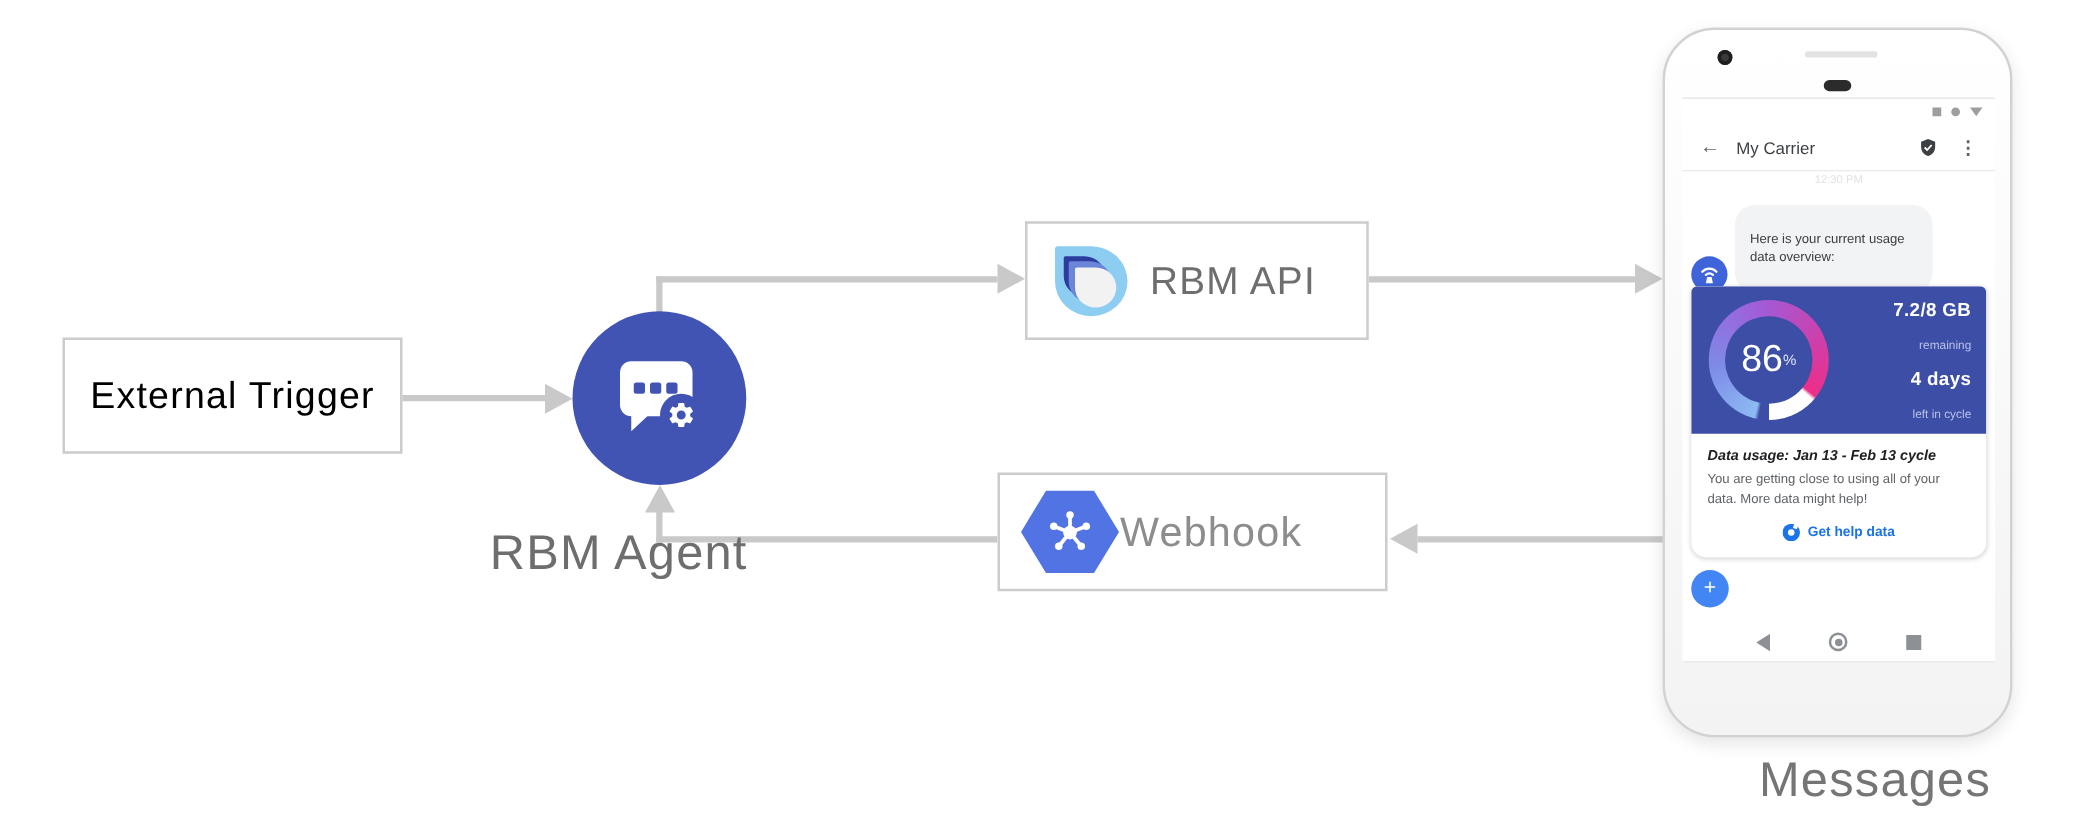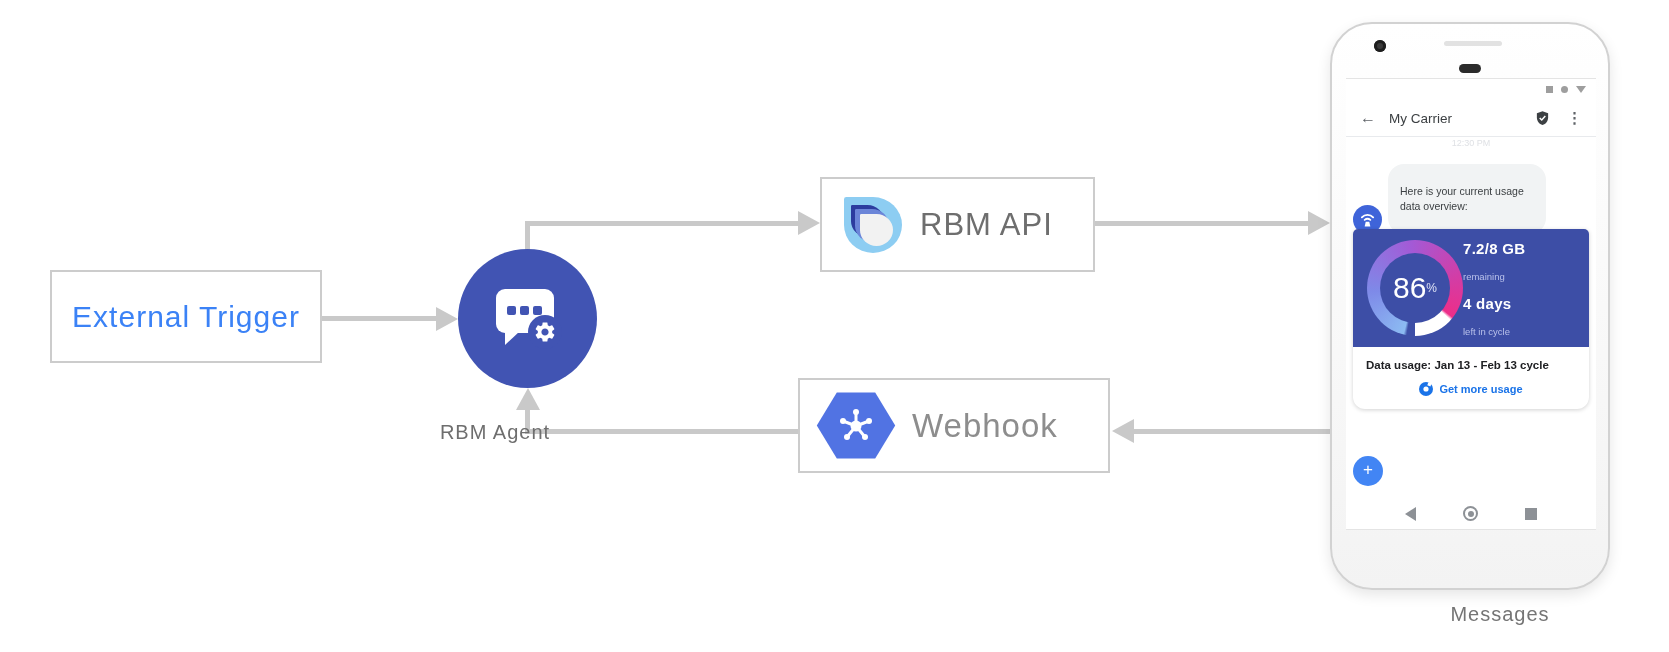--- a/index.html
+++ b/index.html
@@ -4,27 +4,27 @@
 <style>
   * { margin:0; padding:0; box-sizing:border-box; }
   html,body { background:#ffffff; }
   body { font-family:"Liberation Sans", sans-serif; }
   .canvas { position:relative; width:1669px; height:652px; background:#fff; overflow:hidden; }
 
   
   .dbox { position:absolute; background:#fff; border:2px solid #cccccc; display:flex; align-items:center; }
   .dbox-label { color:#6e6e6e; font-weight:300; letter-spacing:1px; white-space:nowrap; }
   .ext-box { left:50px; top:270px; width:272px; height:93px; justify-content:center; }
-  .ext-box .dbox-label { font-size:30px; color:#3b82f6; }
+  .ext-box .dbox-label { font-size:30px; color:#000000; }
   .api-box { left:820px; top:177px; width:275px; height:95px; padding-left:22px; gap:18px; }
   .api-box .dbox-label { font-size:31px; }
-  .hook-box { left:798px; top:378px; width:312px; height:95px; padding-left:16px; gap:16px; }
+  .hook-box { left:798px; top:378px; width:312px; height:95px; padding-left:16px; gap:0; }
   .hook-box .dbox-label { font-size:33px; color:#8d8d8d; }
 
-  .node-label { position:absolute; color:#6e6e6e; font-weight:300; font-size:20px; letter-spacing:1px; text-align:center; }
+  .node-label { position:absolute; color:#6e6e6e; font-weight:300; font-size:39px; letter-spacing:1px; text-align:center; }
   .agent-label { left:375px; top:421px; width:240px; }
   .messages-label { left:1378px; top:592px; width:244px; color:#757575;margin-top:11px; }
 
   
   .aline { position:absolute; background:#c9c9c9; }
   .ahead-r { position:absolute; width:0; height:0; border-top:12px solid transparent; border-bottom:12px solid transparent; border-left:22px solid #c9c9c9; }
   .ahead-l { position:absolute; width:0; height:0; border-top:12px solid transparent; border-bottom:12px solid transparent; border-right:22px solid #c9c9c9; }
   .ahead-u { position:absolute; width:0; height:0; border-left:12px solid transparent; border-right:12px solid transparent; border-bottom:22px solid #c9c9c9; }
 
   
@@ -65,26 +65,26 @@
   .avatar { width:29px; height:29px; border-radius:50%; background:#3f64d9; flex:0 0 auto; display:flex; align-items:center; justify-content:center; }
   .bubble { background:#f1f3f4; border-radius:16px; padding:20px 12px; font-size:10.5px; line-height:1.45; color:#3c4043; max-width:158px; }
 
   .usage-card { position:absolute; top:150px; left:7px; width:236px; border-radius:5px 5px 12px 12px; box-shadow:0 1px 4px rgba(0,0,0,0.18); background:#fff; overflow:hidden; }
   .card-top { background:#3d4ea6; height:118px; display:flex; align-items:center; padding:0 12px 0 14px; }
   .gauge { position:relative; width:96px; height:96px; border-radius:50%;
            background:conic-gradient(from 180deg, #3d4ea6 0deg 10deg, #8cbbf2 14deg, #7e8ae8 85deg, #a35ad6 175deg, #d23da6 255deg, #ed2e89 308deg, #ffffff 312deg 360deg); }
   .gauge-hole { position:absolute; left:13px; top:13px; width:70px; height:70px; border-radius:50%; background:#3d4ea6; display:flex; align-items:center; justify-content:center; }
   .gauge-num { color:#fff; font-size:30px; font-weight:300; }
   .gauge-pct { color:#dfe3f5; font-size:12px; }
-  .card-stats { flex:1; text-align:left; color:#fff; }
+  .card-stats { flex:1; text-align:right; color:#fff; }
   .stat-big { font-size:15px; font-weight:bold; letter-spacing:.3px; }
   .stat-small { font-size:9.5px; color:#b9c1ea; margin-top:14px; }
   .stat-gap { height:13px; }
   .card-bottom { padding:12px 13px 13px; }
-  .card-title { font-size:11.5px; font-weight:bold; color:#202124; }
+  .card-title { font-size:11.5px; font-weight:bold; color:#202124;font-style:italic; }
   .card-body { font-size:10.5px; color:#5f6368; line-height:1.5; margin-top:5px; }
   .card-link { margin-top:11px; display:flex; align-items:center; justify-content:center; gap:6px; cursor:pointer; }
   .card-link span { color:#1a73e8; font-size:11px; font-weight:bold; }
 
   .compose { position:absolute; top:377px; left:7px; right:7px; display:flex; align-items:center; gap:6px; }
   .plus-btn { width:30px; height:30px; border-radius:50%; background:#4285f4; color:#fff; font-size:17px; display:flex; align-items:center; justify-content:center; cursor:pointer; flex:0 0 auto; padding-bottom:2px; }
   .pill { flex:1; height:34px; border:1px solid #e3e3e3; border-radius:17px; display:flex; align-items:center; padding:0 10px 0 14px; background:#fff; box-shadow:0 1px 2px rgba(0,0,0,0.04); }
   .pill input { border:none; outline:none; flex:1; font-size:11px; color:#3c4043; font-family:"Liberation Sans",sans-serif; background:transparent; }
   .pill input::placeholder { color:#9aa0a6; }
 
@@ -215,27 +215,28 @@
           <div class="card-stats">
             <div class="stat-big">7.2/8 GB</div>
             <div class="stat-small">remaining</div>
             <div class="stat-gap"></div>
             <div class="stat-big">4 days</div>
             <div class="stat-small">left in cycle</div>
           </div>
         </div>
         <div class="card-bottom">
           <div class="card-title">Data usage: Jan 13 - Feb 13 cycle</div>
+          <div class="card-body">You are getting close to using all of your data. More data might help!</div>
           <div class="card-link">
             <svg width="14" height="14" viewBox="0 0 14 14">
               <circle cx="7" cy="7" r="7" fill="#1a73e8"></circle>
               <circle cx="7" cy="7" r="2.6" fill="#ffffff"></circle>
               <polygon points="7,0 14,0 14,7 7,7" fill="#ffffff" transform="rotate(20 7 7) scale(0.48) translate(7.5 -0.5)"></polygon>
             </svg>
-            <span>Get more usage</span>
+            <span>Get help data</span>
           </div>
         </div>
       </div>
 
       <div class="compose">
         <div class="plus-btn">+</div>
       </div>
 
       <div class="navbar">
         <span class="nav-back"></span>

